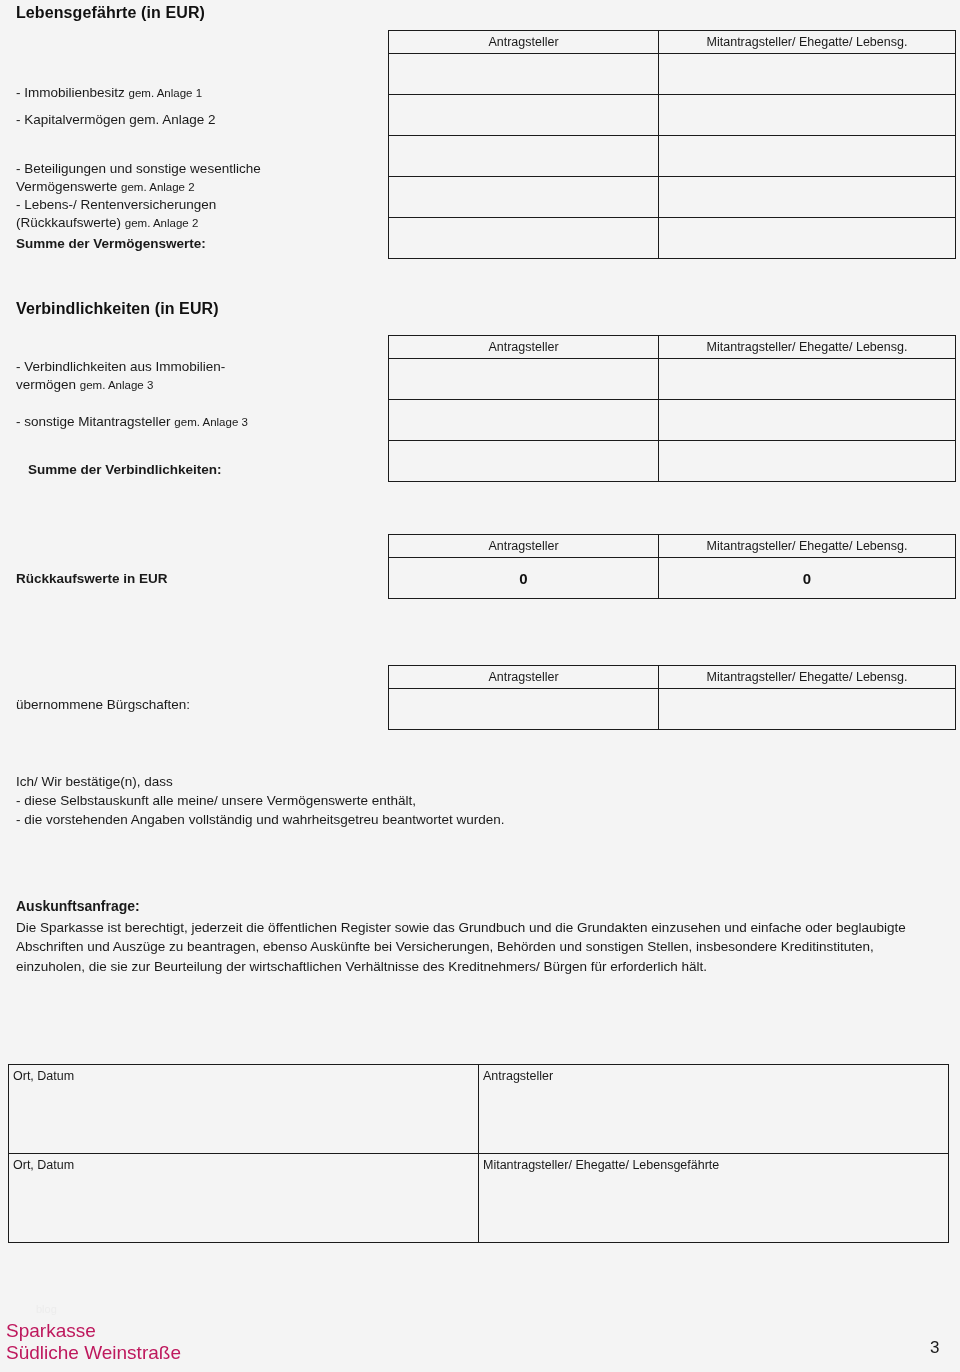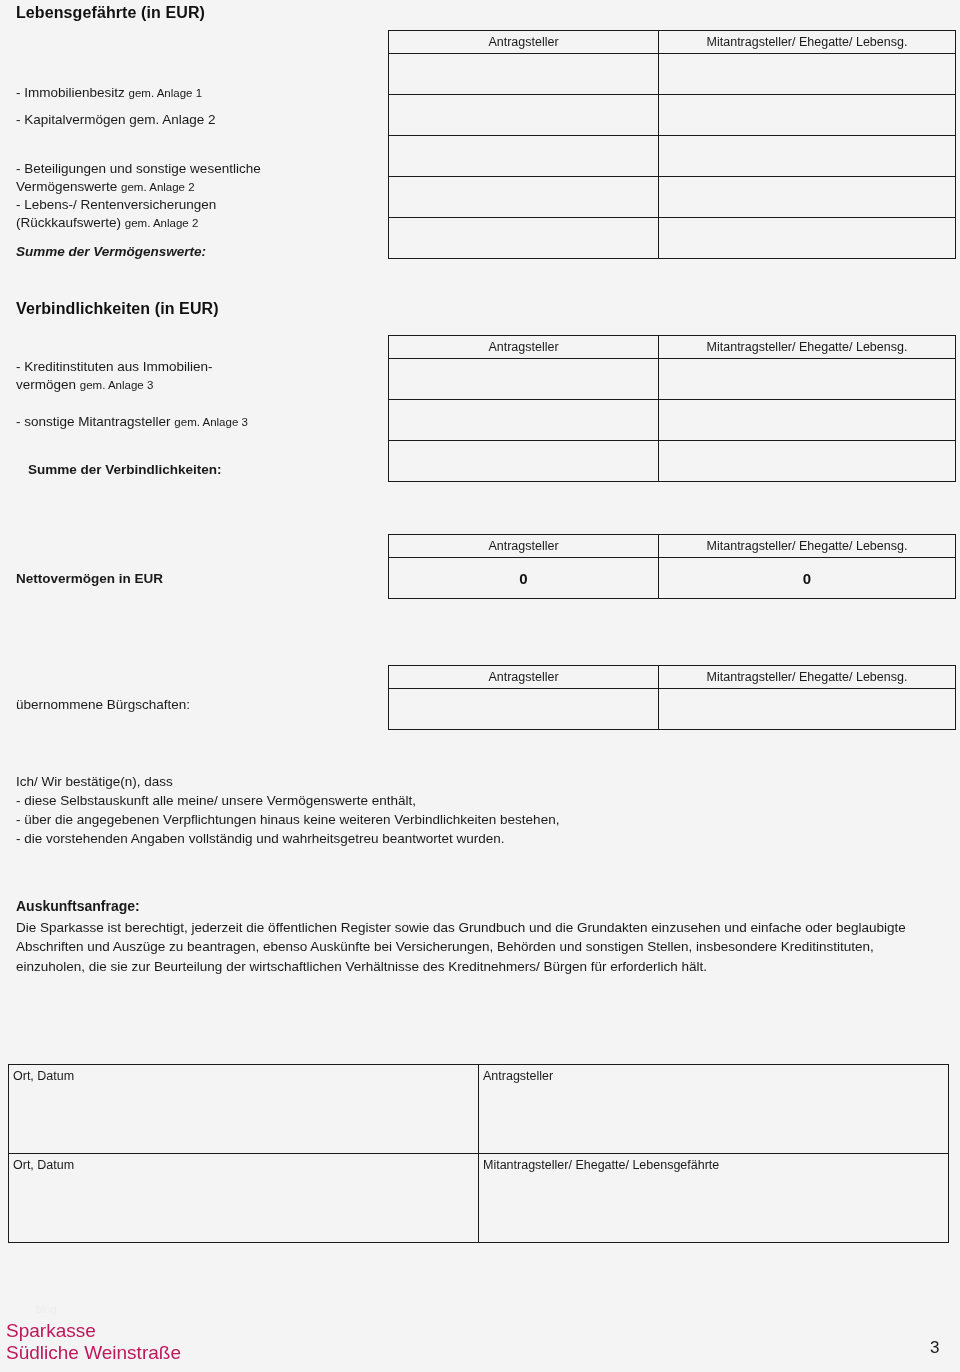--- a/index.html
+++ b/index.html
@@ -168,21 +168,21 @@
     <div><span>  Vermögenswerte</span>
          <span class="sm">gem. Anlage 2</span></div>
   </div>
 
   <div class="lbl two" style="left:8px; top:196px;">
     <div><span>- Lebens-/ Rentenversicherungen</span></div>
     <div><span>  (Rückkaufswerte)</span>
          <span class="sm">gem. Anlage 2</span></div>
   </div>
 
-  <div class="lbl bold" style="left:8px; top:244px;font-style:italic;">
+  <div class="lbl bold" style="left:8px; top:236px;">
     <span>Summe der Vermögenswerte:</span>
   </div>
 
   <table class="tbl" style="left:380px; top:30px; width:567px;">
     <colgroup>
           <col style="width:270px">
           <col style="width:297px">
         </colgroup>
     <tbody>
           <tr>
@@ -208,21 +208,21 @@
     <tr>
       <td class="cell val"></td>
       <td class="cell val"></td>
     </tr>
   </tbody>
       </table>
 
   <div class="h-sec" style="left:8px; top:300px;">Verbindlichkeiten (in EUR)</div>
 
   <div class="lbl two" style="left:8px; top:358px;">
-    <div><span>- Kreditinstituten aus Immobilien-</span></div>
+    <div><span>- Verbindlichkeiten aus Immobilien-</span></div>
     <div><span>  vermögen</span>
          <span class="sm">gem. Anlage 3</span></div>
   </div>
 
   <div class="lbl" style="left:8px; top:414px;">
     <span>- sonstige Mitantragsteller</span>
     <span class="sm">gem. Anlage 3</span>
   </div>
 
   <div class="lbl bold" style="left:8px; top:462px;margin-left:12px;">
@@ -247,21 +247,21 @@
       <td class="cell val"></td>
       <td class="cell val"></td>
     </tr>
     <tr>
       <td class="cell val"></td>
       <td class="cell val"></td>
     </tr>
   </tbody>
       </table>
 
-  <div class="lbl bold" style="left:8px; top:571px;">Nettovermögen in EUR</div>
+  <div class="lbl bold" style="left:8px; top:571px;">Rückkaufswerte in EUR</div>
 
   <table class="tbl" style="left:380px; top:534px; width:567px;">
     <colgroup>
           <col style="width:270px">
           <col style="width:297px">
         </colgroup>
     <tbody>
           <tr>
       <th>Antragsteller</th>
       <th>Mitantragsteller/ Ehegatte/ Lebensg.</th>
@@ -288,21 +288,20 @@
     <tr>
       <td class="cell val"></td>
       <td class="cell val"></td>
     </tr>
   </tbody>
       </table>
 
   <div class="block" style="left:8px; top:772px;">
     <span class="line">Ich/ Wir bestätige(n), dass</span>
     <span class="line">- diese Selbstauskunft alle meine/ unsere Vermögenswerte enthält,</span>
-    <span class="line">- über die angegebenen Verpflichtungen hinaus keine weiteren Verbindlichkeiten bestehen,</span>
     <span class="line">- die vorstehenden Angaben vollständig und wahrheitsgetreu beantwortet wurden.</span>
   </div>
 
   <div class="block wrapblk" style="left:8px; top:897px; width:915px;">
     <span class="title">Auskunftsanfrage:</span>
     <span class="para">Die Sparkasse ist berechtigt, jederzeit die öffentlichen Register sowie das Grundbuch und die Grundakten einzusehen und einfache oder beglaubigte Abschriften und Auszüge zu beantragen, ebenso Auskünfte bei Versicherungen, Behörden und sonstigen Stellen, insbesondere Kreditinstituten, einzuholen, die sie zur Beurteilung der wirtschaftlichen Verhältnisse des Kreditnehmers/ Bürgen für erforderlich hält.</span>
   </div>
 
   <table class="sigtbl" style="left:0px; top:1064px; width:940px;">
     <colgroup>

